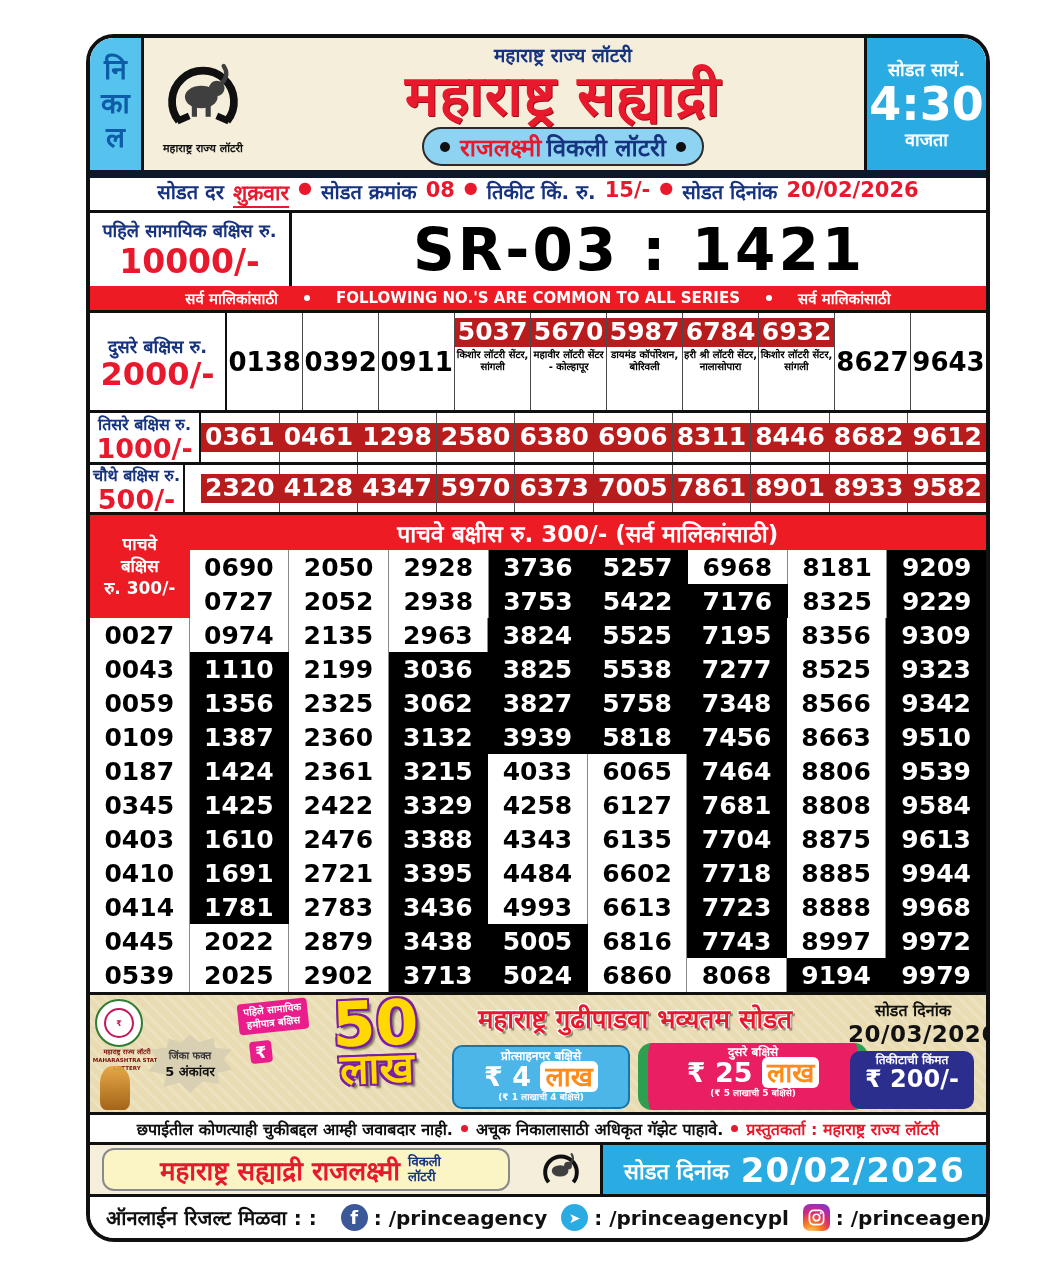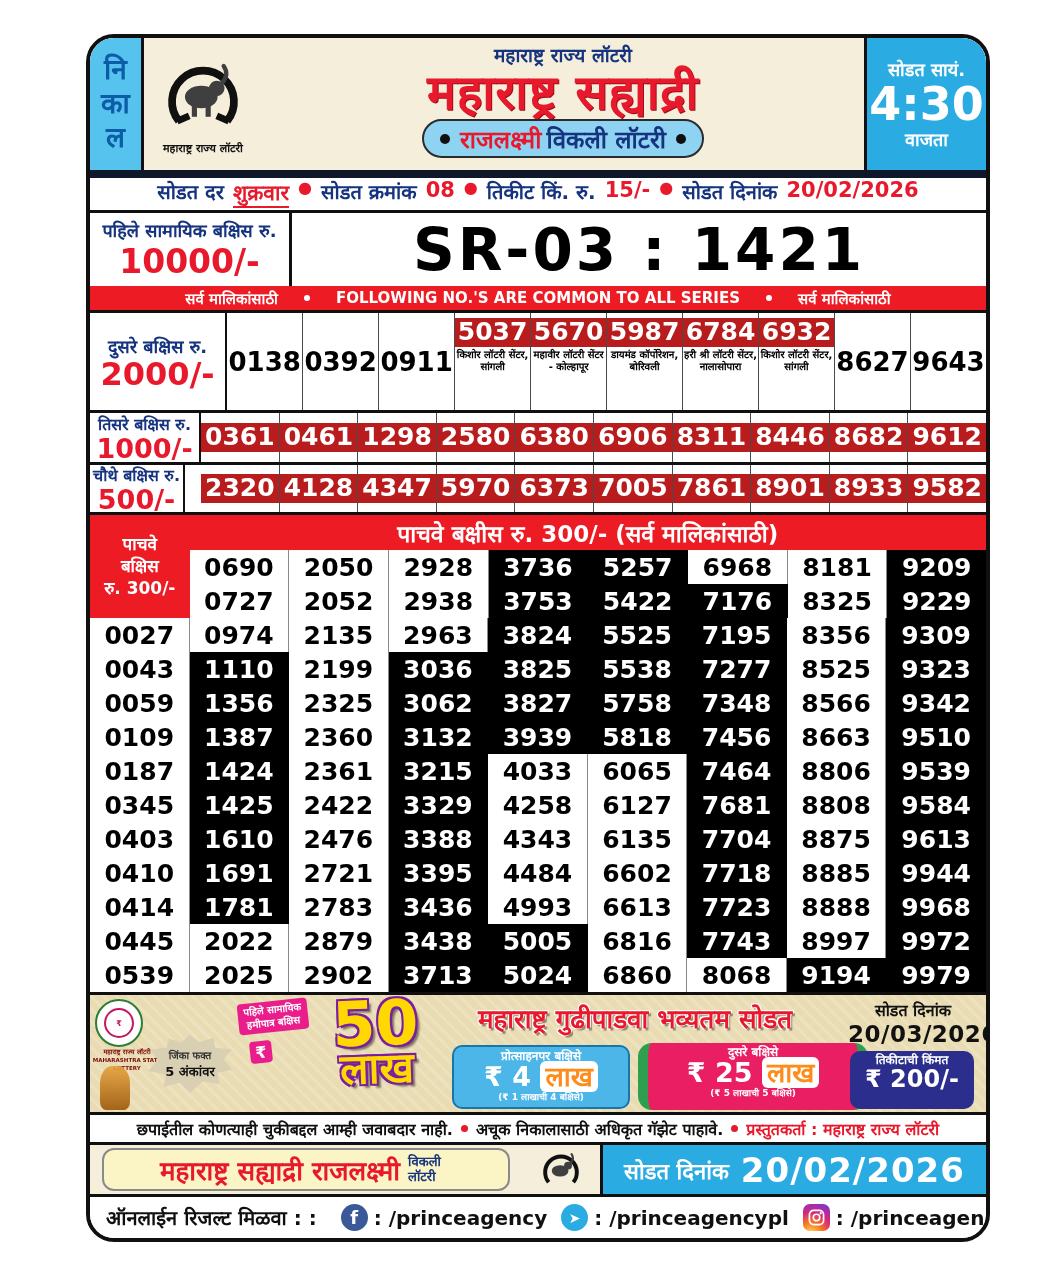--- a/index.html
+++ b/index.html
@@ -10,21 +10,21 @@
 
   
   .header { display:flex; height:132px; background:#f4eeda; }
   .nikal { width:54px; background:#56c2ee; border-right:3px solid #101010;
            display:flex; flex-direction:column; align-items:center; justify-content:center; gap:2px; }
   .nikal span { color:#0d5ca8; font-size:28px; font-weight:bold; line-height:1.15; }
   .logo-wrap { width:118px; display:flex; flex-direction:column; align-items:center; justify-content:center; }
   .logo-caption { font-size:11px; font-weight:bold; color:#101010; white-space:nowrap; }
   .titles { flex:1; text-align:center; overflow:hidden; }
   .small-title { margin-top:4px; color:#16337f; font-size:19px; font-weight:bold; }
-  .main-title { color:#e8192c; font-size:48px; font-weight:800; line-height:1.0; letter-spacing:1px;
+  .main-title { color:#e8192c; font-size:56px; font-weight:800; line-height:1.0; letter-spacing:1px;
                 text-shadow:1px 1px 0 #a00d1b; white-space:nowrap; }
   .pill { display:inline-flex; align-items:center; gap:10px; margin-top:3px; background:#8fd3f2;
           border:2px solid #2b2b2b; border-radius:999px; padding:1px 16px; }
   .pill .dot { width:10px; height:10px; background:#101010; border-radius:50%; }
   .pill .t-red { color:#e8192c; font-size:24px; font-weight:bold; }
   .pill .t-blue { color:#16337f; font-size:24px; font-weight:bold; }
   .timebox { width:122px; background:#2aabe2; border-left:3px solid #101010; color:#fff;
              display:flex; flex-direction:column; align-items:center; justify-content:center; }
   .timebox .tb1 { font-size:18px; font-weight:bold; }
   .timebox .tb2 { font-size:46px; font-weight:800; line-height:1.0; }

